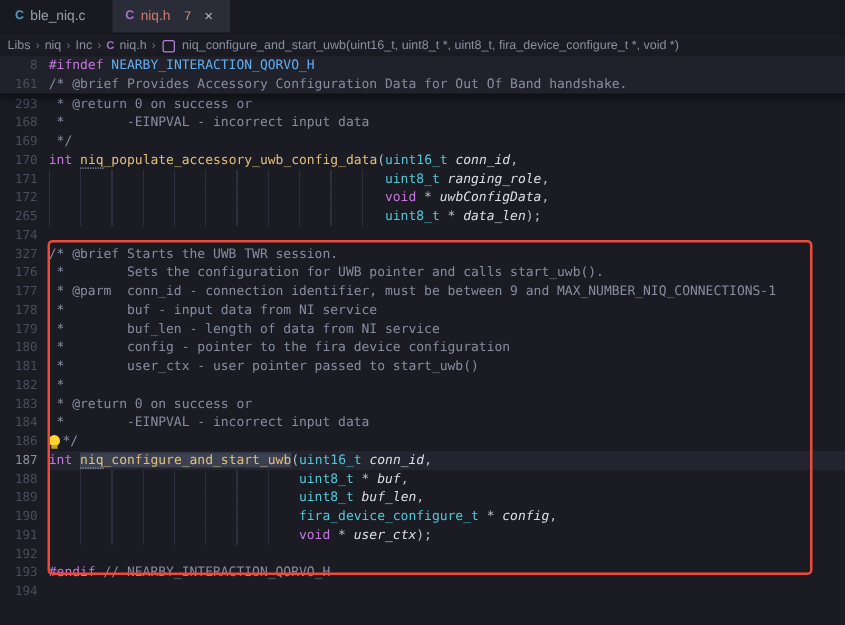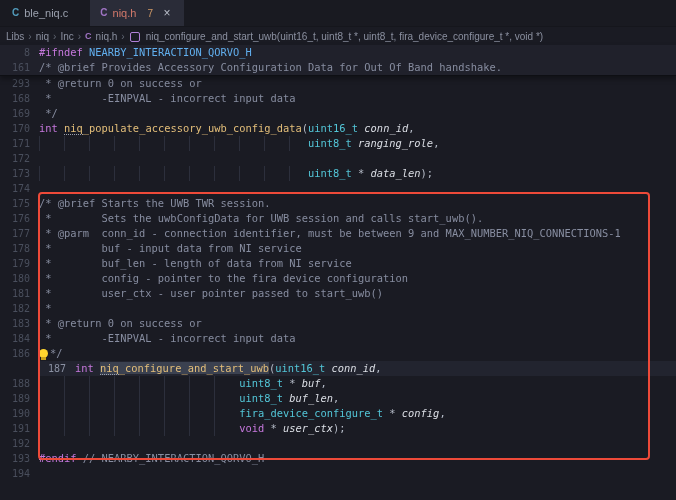--- a/index.html
+++ b/index.html
@@ -56,21 +56,21 @@
     cursor:pointer;user-select:none;
   }
   .txt{
     font-family:"DejaVu Sans Mono", monospace;font-size:10.4px;
     color:#b6bcc8;white-space:pre;text-align:center;
   }
   .sticky{
     background:#20212b;border-bottom:1px solid #0e0f14;
     box-shadow:0 3px 5px rgba(0,0,0,.35);position:relative;z-index:3;
   }
-  .line.current{background:linear-gradient(to right, transparent 39px, #22242f 39px);padding-left:36px;}
+  .line.current{background:linear-gradient(to right, transparent 39px, #22242f 39px);}
   .line.current .ln{color:#8a90a2;}
 
   .seg-cm{color:#878da0;}
   .seg-kw{color:#c678dd;}
   .seg-fn,.seg-fnsp{color:#e4bf7a;}
   .seg-fnh,.seg-fnhsp{color:#e4bf7a;background:#3b4150;}
   .seg-fnsp,.seg-fnhsp{border-bottom:1px dotted #9aa0ae;}
   .seg-ty{color:#53c6d8;}
   .seg-va{color:#dcdfe6;font-style:italic;}
   .seg-pl{color:#b6bcc8;}
@@ -130,25 +130,25 @@
     <div class="sticky" id="sticky-lines">
         <div class="line"><span class="ln">8</span><span class="txt"><span class="seg-kw">#ifndef</span><span class="seg-pl"> </span><span class="seg-df">NEARBY_INTERACTION_QORVO_H</span></span></div>
         <div class="line"><span class="ln">161</span><span class="txt"><span class="seg-cm">/* @brief Provides Accessory Configuration Data for Out Of Band handshake.</span></span></div>
       </div>
     <div id="code-lines">
         <div class="line"><span class="ln">293</span><span class="txt"><span class="seg-cm"> * @return 0 on success or</span></span></div>
         <div class="line"><span class="ln">168</span><span class="txt"><span class="seg-cm"> *        -EINPVAL - incorrect input data</span></span></div>
         <div class="line"><span class="ln">169</span><span class="txt"><span class="seg-cm"> */</span></span></div>
         <div class="line"><span class="ln">170</span><span class="txt"><span class="seg-kw">int</span><span class="seg-pl"> </span><span class="seg-fnsp">niq</span><span class="seg-fn">_populate_accessory_uwb_config_data</span><span class="seg-pl">(</span><span class="seg-ty">uint16_t</span><span class="seg-pl"> </span><span class="seg-va">conn_id</span><span class="seg-pl">,</span></span></div>
         <div class="line"><span class="ln">171</span><span class="txt"><span class="ind" style="width: 43ch;"></span><span class="seg-ty">uint8_t</span><span class="seg-pl"> </span><span class="seg-va">ranging_role</span><span class="seg-pl">,</span></span></div>
-        <div class="line"><span class="ln">172</span></div>
-        <div class="line"><span class="ln">173</span><span class="txt"><span class="ind" style="width: 43ch;"></span><span class="seg-ty">uint8_t</span><span class="seg-pl"> * </span><span class="seg-va">data_len</span><span class="seg-pl">);</span></span></div>
+        <div class="line"><span class="ln">172</span><span class="txt"><span class="ind" style="width: 43ch;"></span><span class="seg-kw">void</span><span class="seg-pl"> * </span><span class="seg-va">uwbConfigData</span><span class="seg-pl">,</span></span></div>
+        <div class="line"><span class="ln">265</span><span class="txt"><span class="ind" style="width: 43ch;"></span><span class="seg-ty">uint8_t</span><span class="seg-pl"> * </span><span class="seg-va">data_len</span><span class="seg-pl">);</span></span></div>
         <div class="line"><span class="ln">174</span><span class="txt"></span></div>
-        <div class="line"><span class="ln">175</span><span class="txt"><span class="seg-cm">/* @brief Starts the UWB TWR session.</span></span></div>
-        <div class="line"><span class="ln">176</span><span class="txt"><span class="seg-cm"> *        Sets the uwbConfigData for UWB session and calls start_uwb().</span></span></div>
+        <div class="line"><span class="ln">327</span><span class="txt"><span class="seg-cm">/* @brief Starts the UWB TWR session.</span></span></div>
+        <div class="line"><span class="ln">176</span><span class="txt"><span class="seg-cm"> *        Sets the configuration for UWB pointer and calls start_uwb().</span></span></div>
         <div class="line"><span class="ln">177</span><span class="txt"><span class="seg-cm"> * @parm  conn_id - connection identifier, must be between 9 and MAX_NUMBER_NIQ_CONNECTIONS-1</span></span></div>
         <div class="line"><span class="ln">178</span><span class="txt"><span class="seg-cm"> *        buf - input data from NI service</span></span></div>
         <div class="line"><span class="ln">179</span><span class="txt"><span class="seg-cm"> *        buf_len - length of data from NI service</span></span></div>
         <div class="line"><span class="ln">180</span><span class="txt"><span class="seg-cm"> *        config - pointer to the fira device configuration</span></span></div>
         <div class="line"><span class="ln">181</span><span class="txt"><span class="seg-cm"> *        user_ctx - user pointer passed to start_uwb()</span></span></div>
         <div class="line"><span class="ln">182</span><span class="txt"><span class="seg-cm"> *</span></span></div>
         <div class="line"><span class="ln">183</span><span class="txt"><span class="seg-cm"> * @return 0 on success or</span></span></div>
         <div class="line"><span class="ln">184</span><span class="txt"><span class="seg-cm"> *        -EINPVAL - incorrect input data</span></span></div>
         <div class="line"><span class="ln">186</span><span class="txt"><span class="bulb"></span><span class="seg-cm">*/</span></span></div>
         <div class="line current"><span class="ln">187</span><span class="txt"><span class="seg-kw">int</span><span class="seg-pl"> </span><span class="seg-fnhsp">niq</span><span class="seg-fnh">_configure_and_start_uwb</span><span class="seg-pl">(</span><span class="seg-ty">uint16_t</span><span class="seg-pl"> </span><span class="seg-va">conn_id</span><span class="seg-pl">,</span></span></div>

